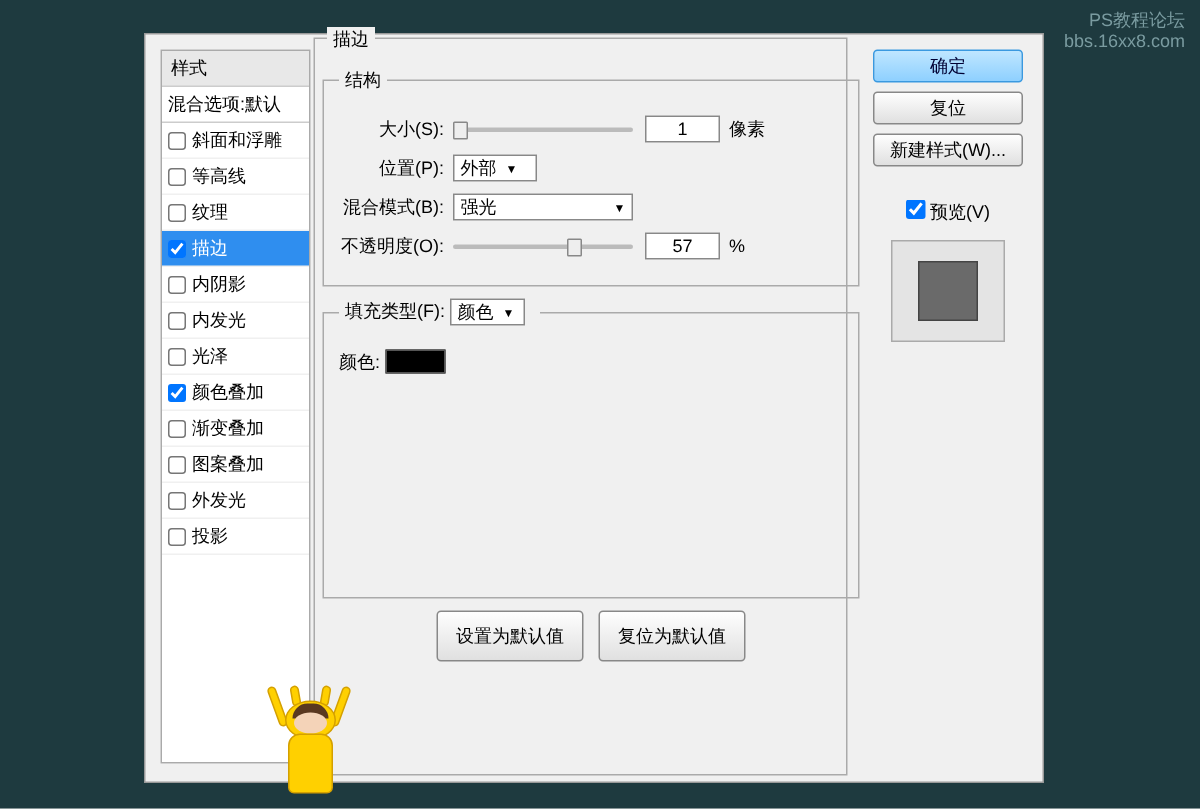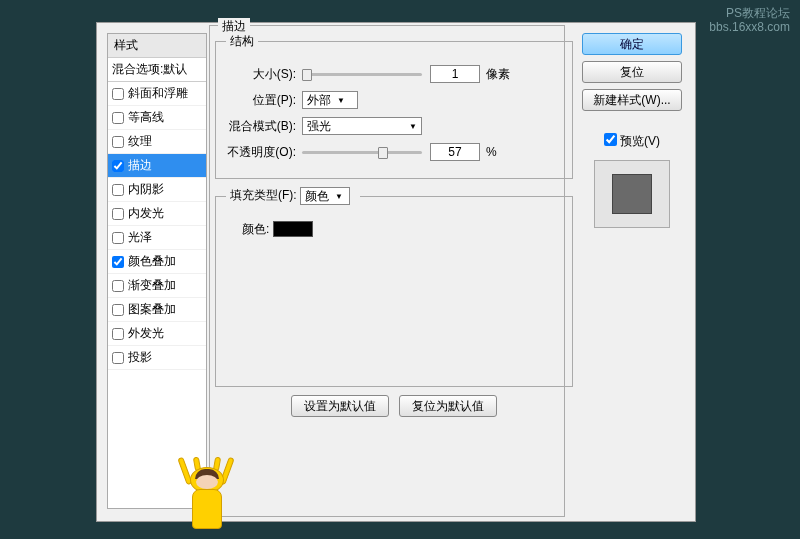--- a/index.html
+++ b/index.html
@@ -19,21 +19,21 @@
 .row{display:flex;align-items:center;margin:6px 0;height:20px}
 .lbl{width:70px;text-align:right;margin-right:6px}
 .slider-track{width:120px;height:14px;position:relative;margin-right:8px}
 .slider-track .bar{position:absolute;top:6px;left:0;right:0;height:3px;background:#bbb;border-radius:2px}
 .slider-track .thumb{position:absolute;top:2px;width:10px;height:12px;background:#eee;border:1px solid #888;border-radius:1px}
 .numbox{width:50px;height:18px;border:1px solid #888;background:#fff;text-align:center;line-height:16px;margin-right:4px}
 .unit{margin-left:2px}
 .dropdown{height:18px;border:1px solid #888;background:#fff;display:inline-flex;align-items:center;padding:0 4px;margin-right:6px;position:relative}
 .dropdown .arrow{margin-left:6px;font-size:8px}
 .btn-row{display:flex;justify-content:center;gap:10px;margin-top:8px}
-.ps-btn{height:22px;padding:4px 12px;background:linear-gradient(#fefefe,#e0e0e0);border:1px solid #888;border-radius:3px;cursor:pointer;display:inline-flex;align-items:center;justify-content:center;min-width:90px}
+.ps-btn{height:22px;padding:16px 12px;background:linear-gradient(#fefefe,#e0e0e0);border:1px solid #888;border-radius:3px;cursor:pointer;display:inline-flex;align-items:center;justify-content:center;min-width:90px}
 .right-col{width:108px;padding-left:10px;display:flex;flex-direction:column;align-items:center;gap:6px}
 .rbtn{width:100px;height:22px;background:linear-gradient(#fefefe,#e0e0e0);border:1px solid #888;border-radius:3px;cursor:pointer;display:flex;align-items:center;justify-content:center}
 .rbtn.primary{background:linear-gradient(#bfe6ff,#8ed0ff);border:1px solid #3a99e0;color:#003;font-weight:normal}
 .preview-row{display:flex;align-items:flex-start;gap:3px;margin-top:16px}
 .preview-box{margin-top:4px;width:76px;height:68px;border:1px solid #aaa;background:#e4e4e4;display:flex;align-items:center;justify-content:center}
 .preview-inner{width:40px;height:40px;background:#6a6a6a;border:1px solid #444}
 .color-swatch{width:40px;height:16px;background:#000;border:1px solid #555;display:inline-block;margin-left:4px;cursor:pointer}
 .outer-stroke{position:absolute;left:112px;right:130px;top:2px;bottom:4px;border:1px solid #aaa;pointer-events:none}
 .outer-stroke .lg{position:absolute;top:-8px;left:8px;background:#f0f0f0;padding:0 4px}
 .cartoon{position:absolute;left:182px;bottom:10px;width:50px;height:80px}
@@ -111,21 +111,21 @@
           <span>外发光</span>
         </div>
         <div class="side-item">
           <input type="checkbox" style="">
           <span>投影</span>
         </div>
       </div>
   </div>
 
   <div class="main">
-    <fieldset style="">
+    <fieldset style="margin-top:12px">
       <legend>结构</legend>
 
       <div class="row">
         <span class="lbl">大小(S):</span>
         <div class="slider-track">
             <div class="bar"></div>
             <div class="thumb" style="left:0px"></div>
           </div>
         <div class="numbox">1</div>
         <span class="unit">像素</span>
@@ -160,21 +160,21 @@
 
     <fieldset style="height:200px">
       <legend>
         <span>填充类型(F):</span>
         <span class="dropdown" style="width:50px;vertical-align:middle">
           <span>颜色</span>
           <span class="arrow">▼</span>
         </span>
       </legend>
       <div class="row">
-        <span style="margin-left:16px">颜色:</span>
+        <span style="margin-left:0">颜色:</span>
         <span class="color-swatch"></span>
       </div>
     </fieldset>
 
     <div class="btn-row">
       <div class="ps-btn">设置为默认值</div>
       <div class="ps-btn">复位为默认值</div>
     </div>
   </div>
 

